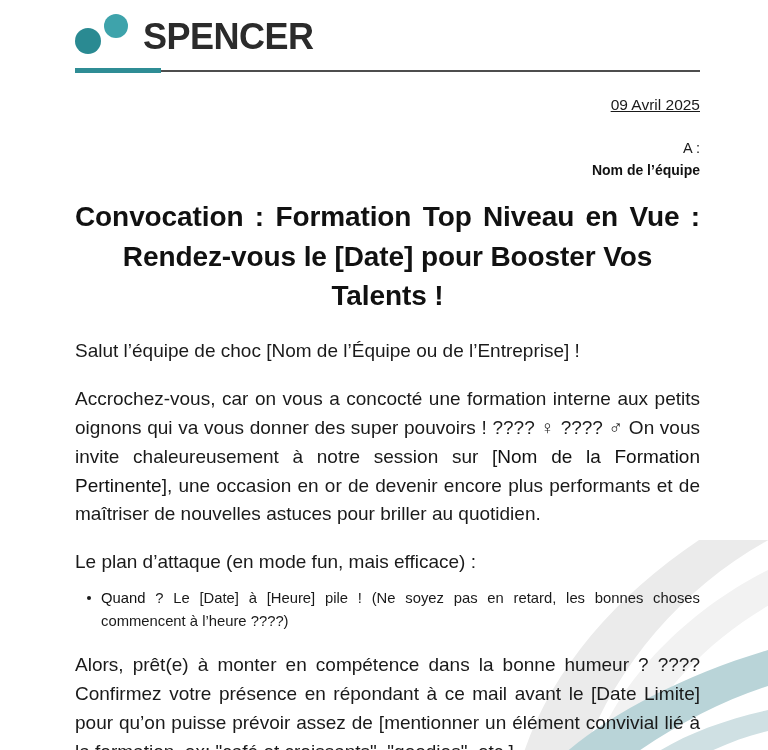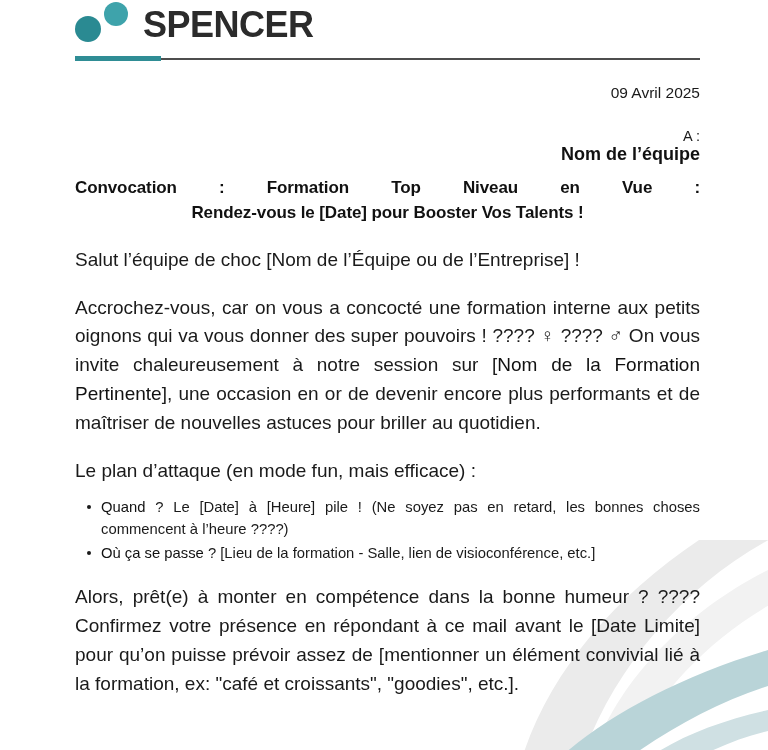--- a/index.html
+++ b/index.html
@@ -32,21 +32,21 @@
     position: relative;
     z-index: 2;
     width: 768px;
     height: 750px;
     box-sizing: border-box;
     padding: 0 68px 0 75px;
   }
 
   
   .header {
-    padding-top: 2px;
+    padding-top: 14px;
     height: 46px;
     position: relative;
   }
   .logo-block {
     position: relative;
     display: flex;
     align-items: center;
     height: 46px;
   }
   .logo-marks {
@@ -109,36 +109,38 @@
 
   
   .meta {
     text-align: right;
     width: 625px;
   }
   .meta .date {
     margin-top: 23px;
     font-size: 15.5px;
     color: #1a1a1a;
+    text-decoration: underline;
   }
   .meta .to-label {
     margin-top: 26px;
     font-size: 14.5px;
     color: #1a1a1a;
   }
   .meta .to-name {
-    font-size: 18px;
+    margin-top: 6px;
+    font-size: 14px;
     font-weight: bold;
     color: #111;
   }
 
   
   .title {
     width: 625px;
-    font-size: 17px;
+    font-size: 28px;
     font-weight: bold;
     line-height: 1.42;
     color: #111;
     text-align: justify;
     letter-spacing: -0.1px;
   }
   .title .l1 { display: block; text-align: justify; text-align-last: justify; }
   .title .l2 { display: block; text-align: center; }
 
   
@@ -228,20 +230,19 @@
   <div class="body-text">
 
     <p class="para gap-lg">Salut l’équipe de choc [Nom de l’Équipe ou de l’Entreprise] !</p>
 
     <p class="para gap-md"><span>Accrochez-vous, car on vous a concocté une formation interne aux petits oignons qui va vous donner des super pouvoirs ! ???? ♀ ???? ♂ On vous invite chaleureusement à notre session sur [</span><b>Nom de la Formation Pertinente</b><span>], une occasion en or de devenir encore plus performants et de maîtriser de nouvelles astuces pour briller au quotidien.</span></p>
 
     <p class="para gap-md">Le plan d’attaque (en mode fun, mais efficace) :</p>
 
     <ul class="plan">
       <li><b>Quand</b><span> ? Le [Date] à [Heure] pile ! (Ne soyez pas en retard, les bonnes choses commencent à l’heure ????)</span></li>
-      <li><b>Où ça se passe</b><span> ? [Lieu de la formation - Salle, lien de visioconférence, etc.]</span></li>
     </ul>
 
     <p class="para gap-md">Alors, prêt(e) à monter en compétence dans la bonne humeur ? ???? Confirmez votre présence en répondant à ce mail avant le [Date Limite] pour qu’on puisse prévoir assez de [mentionner un élément convivial lié à la formation, ex: "café et croissants", "goodies", etc.].</p>
 
 
   </div>
 </div>
 
 </body></html>

